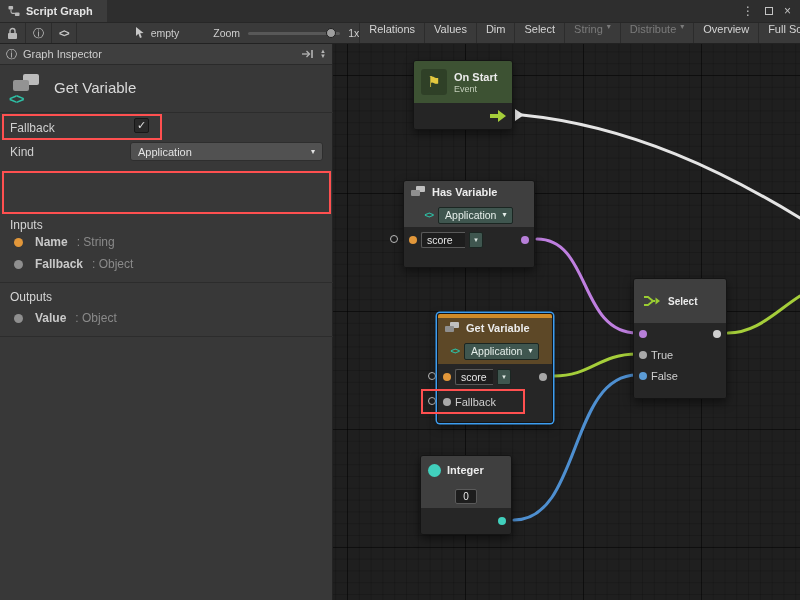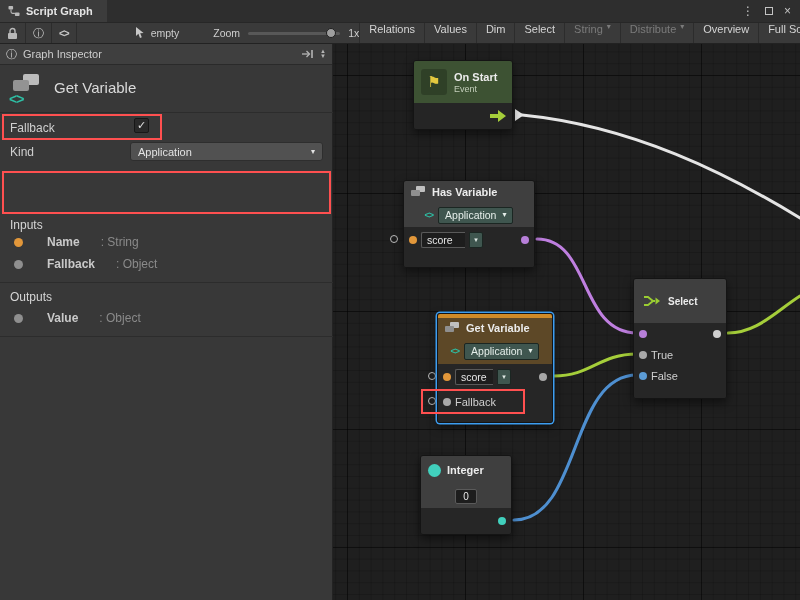--- a/index.html
+++ b/index.html
@@ -38,21 +38,21 @@
   .uc2{position:absolute;left:5px;top:6px;width:16px;height:11px;background:#939393;border-radius:2px}
   .ucode{position:absolute;left:1px;top:17px;color:#2ebfa5;font-size:14px;font-weight:700;letter-spacing:-1px}
   .unit-title{position:absolute;left:54px;top:35px;font-size:15px;color:#dadada}
   .hr{position:absolute;left:0;width:333px;height:1px;background:#2c2c2c}
   .flabel{position:absolute;left:10px;font-size:12px;color:#cfcfcf}
   .checkbox{position:absolute;left:134px;top:74px;width:15px;height:15px;background:#2a2a2a;border:1px solid #171717;border-radius:2px;color:#e2e2e2;font-size:11px;line-height:13px;text-align:center;cursor:pointer}
   .dd-insp{position:absolute;left:130px;top:98px;width:193px;height:19px;background:#515151;border:1px solid #2e2e2e;border-radius:3px;display:flex;align-items:center;padding:0 7px;color:#e3e3e3;font-size:11px;cursor:pointer}
   .dd-insp .grow{flex:1}
   .warnbox{position:absolute;left:6px;top:131px;width:321px;height:36px;background:#3f3f3f;border:1px solid #2b2b2b;border-radius:3px;display:flex;align-items:center;gap:13px;padding:0 10px;color:#c2c2c2;font-size:11px}
   .sec-label{position:absolute;left:10px;font-weight:400;font-size:12px;color:#d6d6d6}
-  .pin-row{position:absolute;left:14px;display:flex;align-items:center;gap:24px;height:12px}
+  .pin-row{position:absolute;left:14px;display:flex;align-items:center;gap:12px;height:12px}
   .pin-dot{width:9px;height:9px;border-radius:50%;flex:none}
   .pin-name{font-weight:700;font-size:12px;color:#c9c9c9}
   .pin-type{font-size:12px;color:#8a8a8a;margin-left:-3px}
   .anno{position:absolute;border:2px solid #ff5050;pointer-events:none;z-index:40}
 
   
   .graph{position:absolute;left:333px;top:44px;width:467px;height:556px;overflow:hidden;
     background-color:#1f1f1f;
     background-image:
       linear-gradient(to right, rgba(0,0,0,.45) 1px, transparent 1px),

